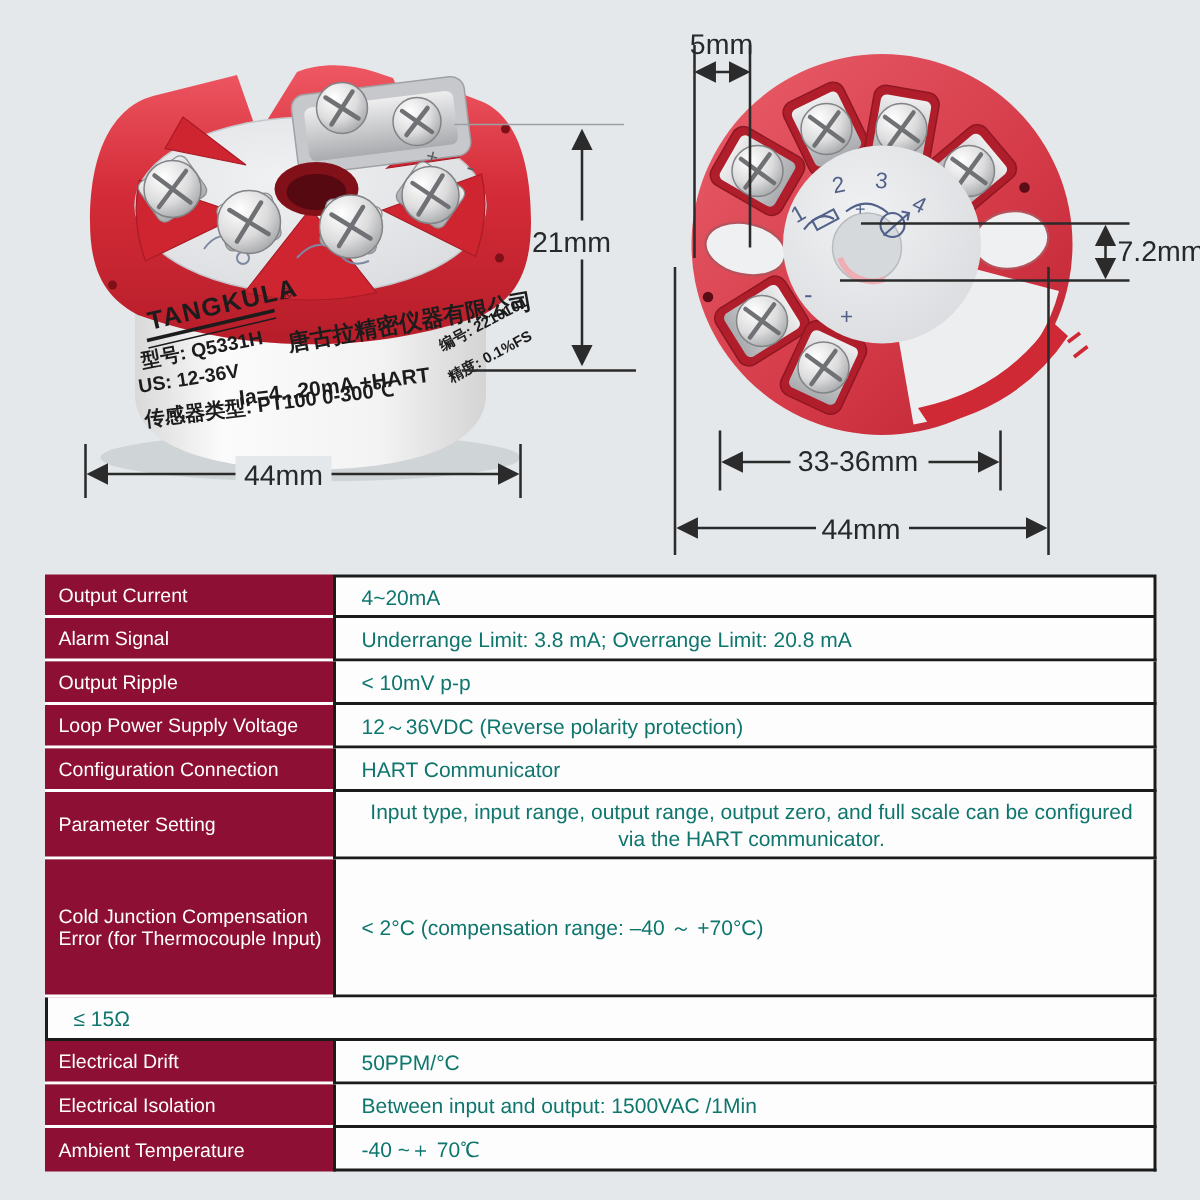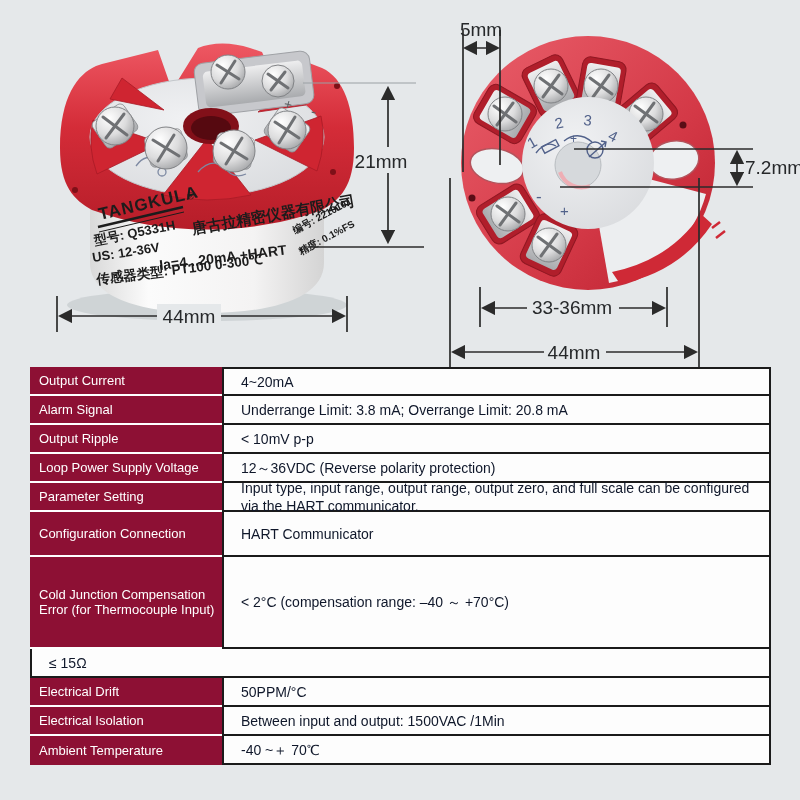--- a/index.html
+++ b/index.html
@@ -8,42 +8,43 @@
     background:#e5e8ea;
     font-family:"Liberation Sans", sans-serif;
   }
   
   #hero{position:absolute;left:0;top:0;width:800px;height:380px;}
   .dim-text{font-size:19px;fill:#26282a;font-family:"Liberation Sans",sans-serif;}
   .lbl-cn{font-weight:bold;fill:#1c1c1c;}
   .term-mark{fill:#51618a;font-family:"Liberation Sans",sans-serif;}
   
   .spec-table{
-    position:absolute;left:30px;top:367px;width:741px;
+    position:absolute;left:30px;top:383px;width:741px;
     display:flex;flex-direction:column;
   }
   .spec-row{display:flex;width:100%;height:29px;}
   .spec-row:nth-child(6){height:45px;}
   .spec-row:nth-child(7){height:92px;}
   .lab{
     box-sizing:border-box;width:192px;flex:0 0 192px;
     background:#8D1034;color:#ffffff;
     display:flex;align-items:center;
     padding:2px 6px 2px 9px;
     font-size:13px;line-height:15px;font-weight:normal;
     border-bottom:2px solid #ffffff;
   }
   .spec-row:last-child .lab{border-bottom:none;text-align:right;}
   .val{
     box-sizing:border-box;flex:1;
-    background:#fdfdfd;color:#0f172a;
+    background:#fdfdfd;color:#0f766e;
     display:flex;align-items:center;
     padding:2px 8px 2px 17px;
     font-size:14px;line-height:18px;
     border:2px solid #1b1b1b;
+    text-align:center;
   }
   .spec-row:not(:first-child) .val{border-top:0;}
 </style>
 </head>
 <body>
 
 <svg id="hero" viewBox="0 0 800 380" xmlns="http://www.w3.org/2000/svg">
   <defs>
     <marker id="ah" viewBox="0 0 10 10" refX="8.5" refY="5" markerWidth="8.5" markerHeight="8.5" orient="auto-start-reverse">
       <path d="M0,0 L10,5 L0,10 z" fill="#2b2b2b"></path>
@@ -299,30 +300,30 @@
     <div class="lab">Output Ripple</div>
     <div class="val">&lt; 10mV p-p</div>
   </div>
 
   <div class="spec-row">
     <div class="lab">Loop Power Supply Voltage</div>
     <div class="val">12～36VDC (Reverse polarity protection)</div>
   </div>
 
   <div class="spec-row">
+    <div class="lab">Configuration Connection</div>
+    <div class="val">HART Communicator</div>
+  </div>
+
+  <div class="spec-row">
     <div class="lab">Parameter Setting</div>
     <div class="val">Input type, input range, output range, output zero, and full scale can be configured via the HART communicator.</div>
   </div>
 
   <div class="spec-row">
-    <div class="lab">Configuration Connection</div>
-    <div class="val">HART Communicator</div>
-  </div>
-
-  <div class="spec-row">
     <div class="lab">Cold Junction Compensation Error (for Thermocouple Input)</div>
     <div class="val">&lt; 2°C (compensation range: –40 ～ +70°C)</div>
   </div>
 
   <div class="spec-row">
     <div class="val">≤ 15Ω</div>
   </div>
 
   <div class="spec-row">
     <div class="lab">Electrical Drift</div>

